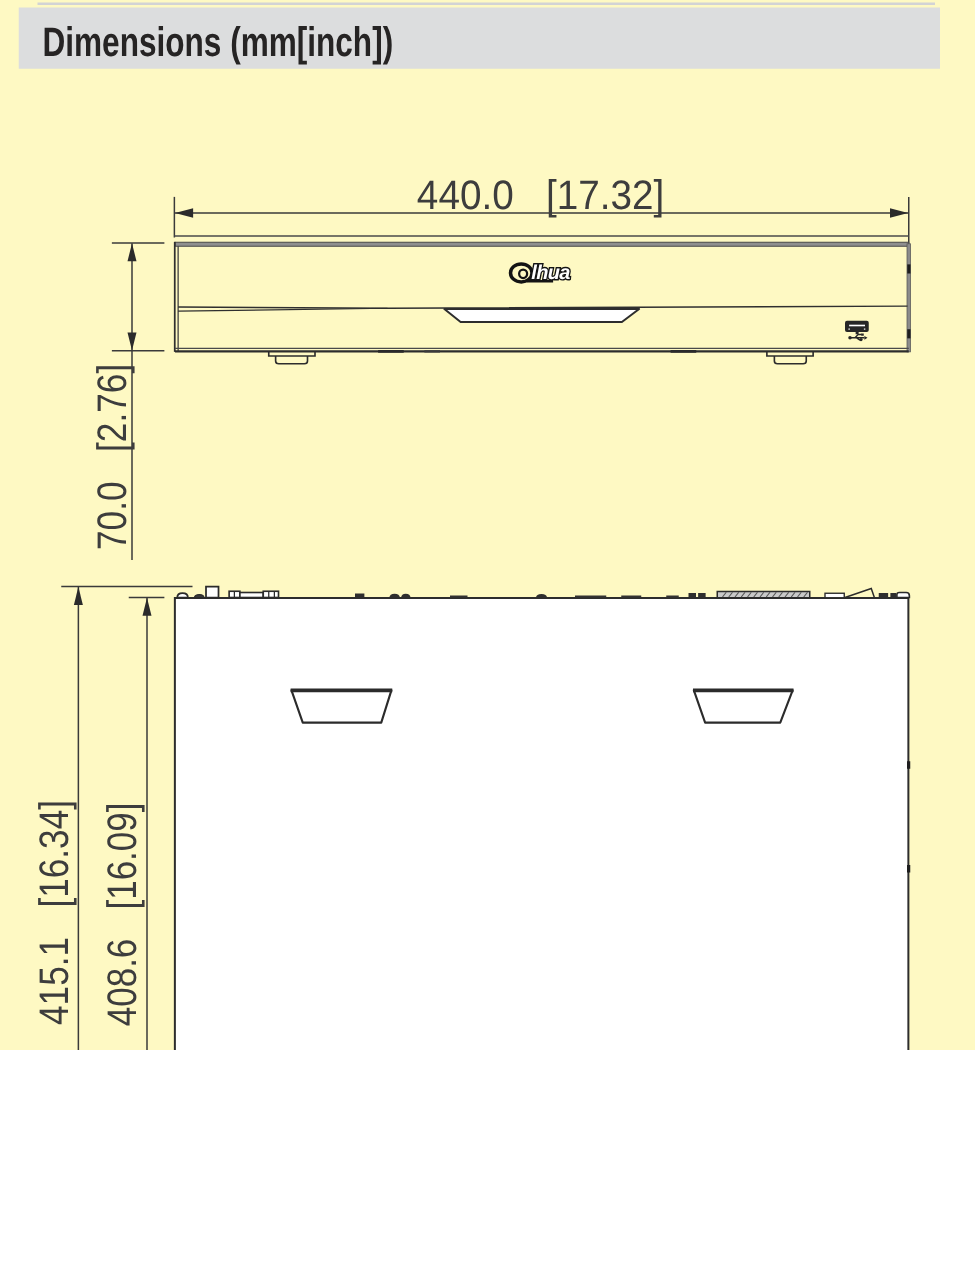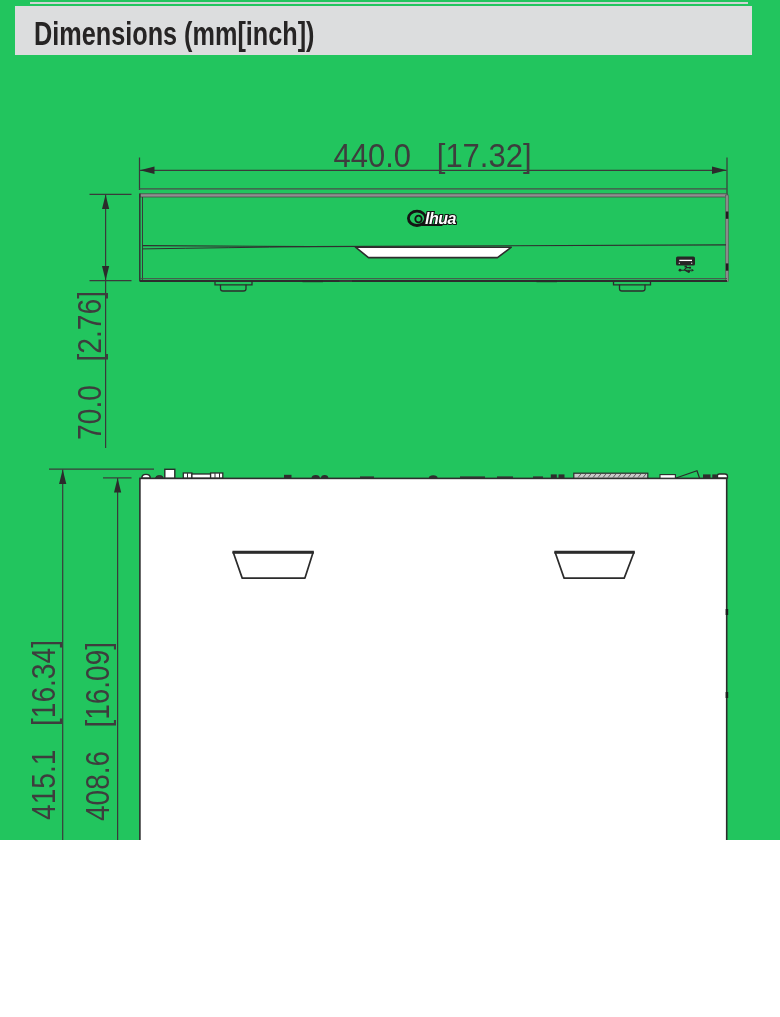--- a/index.html
+++ b/index.html
@@ -1,16 +1,16 @@
 <!DOCTYPE html>
 <html><head>
 <meta charset="utf-8">
 <style>
   html,body{margin:0;padding:0;background:#ffffff;}
-  #page{position:relative;width:780px;height:840px;background:#22c55e;overflow:hidden;
+  #page{position:relative;width:780px;height:840px;background:#fef9c3;overflow:hidden;
         font-family:"Liberation Sans",sans-serif;text-align:right;}
   .hdr{position:absolute;left:15px;top:6px;width:737px;height:49px;background:#dcddde;}
   .hdrtext{position:absolute;left:34px;top:17px;font-size:33px;line-height:33px;font-weight:bold;color:#262424;
            transform:scaleX(0.765);transform-origin:left top;white-space:nowrap;}
   svg{position:absolute;left:0;top:0;}
   .dimtxt{font-family:"Liberation Sans",sans-serif;font-size:33px;fill:#3d3d3d;}
 </style>
 </head>
 <body>
 <div id="page">

